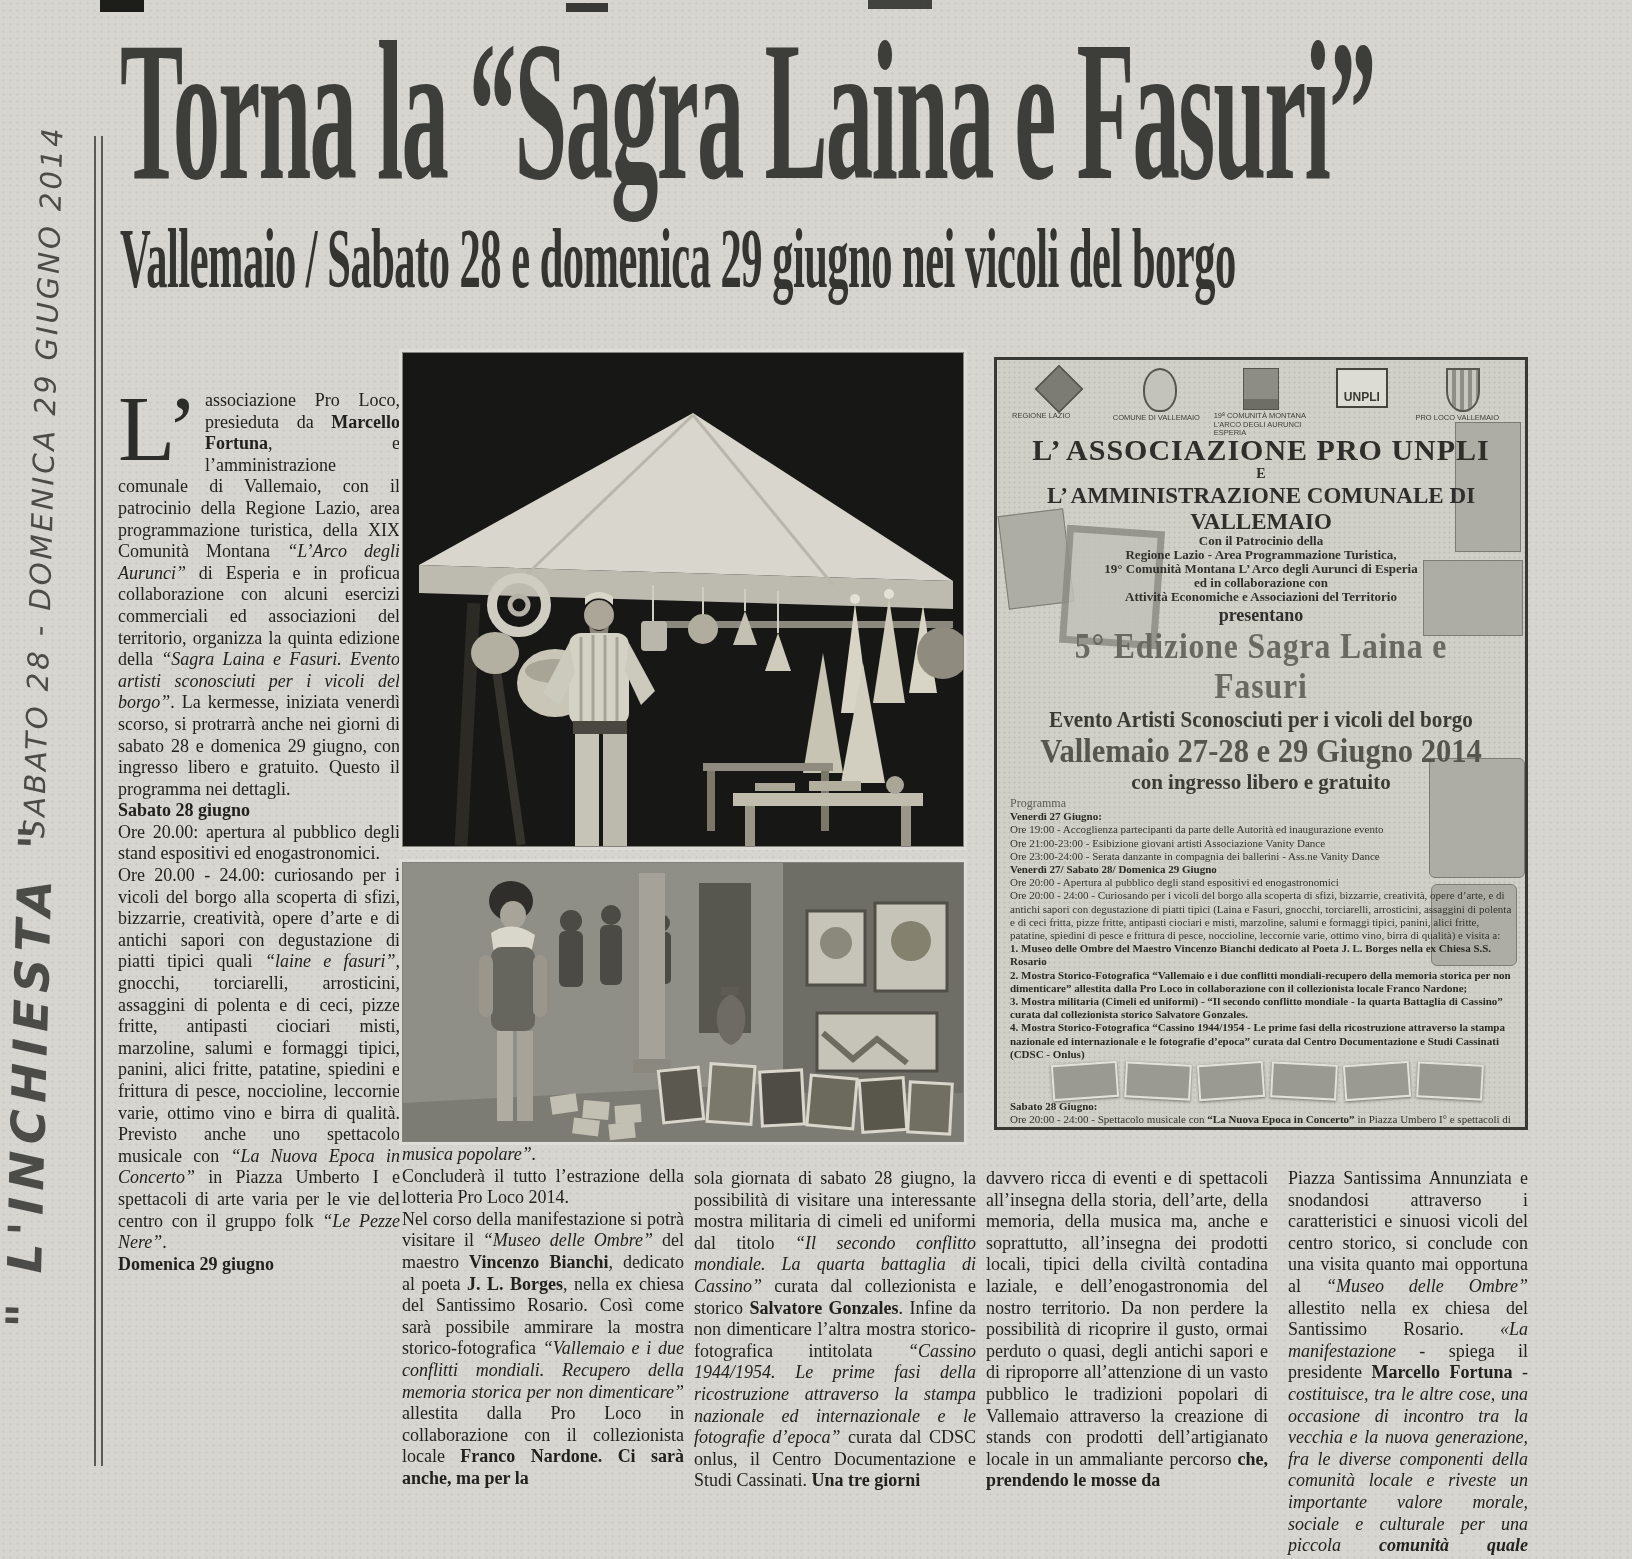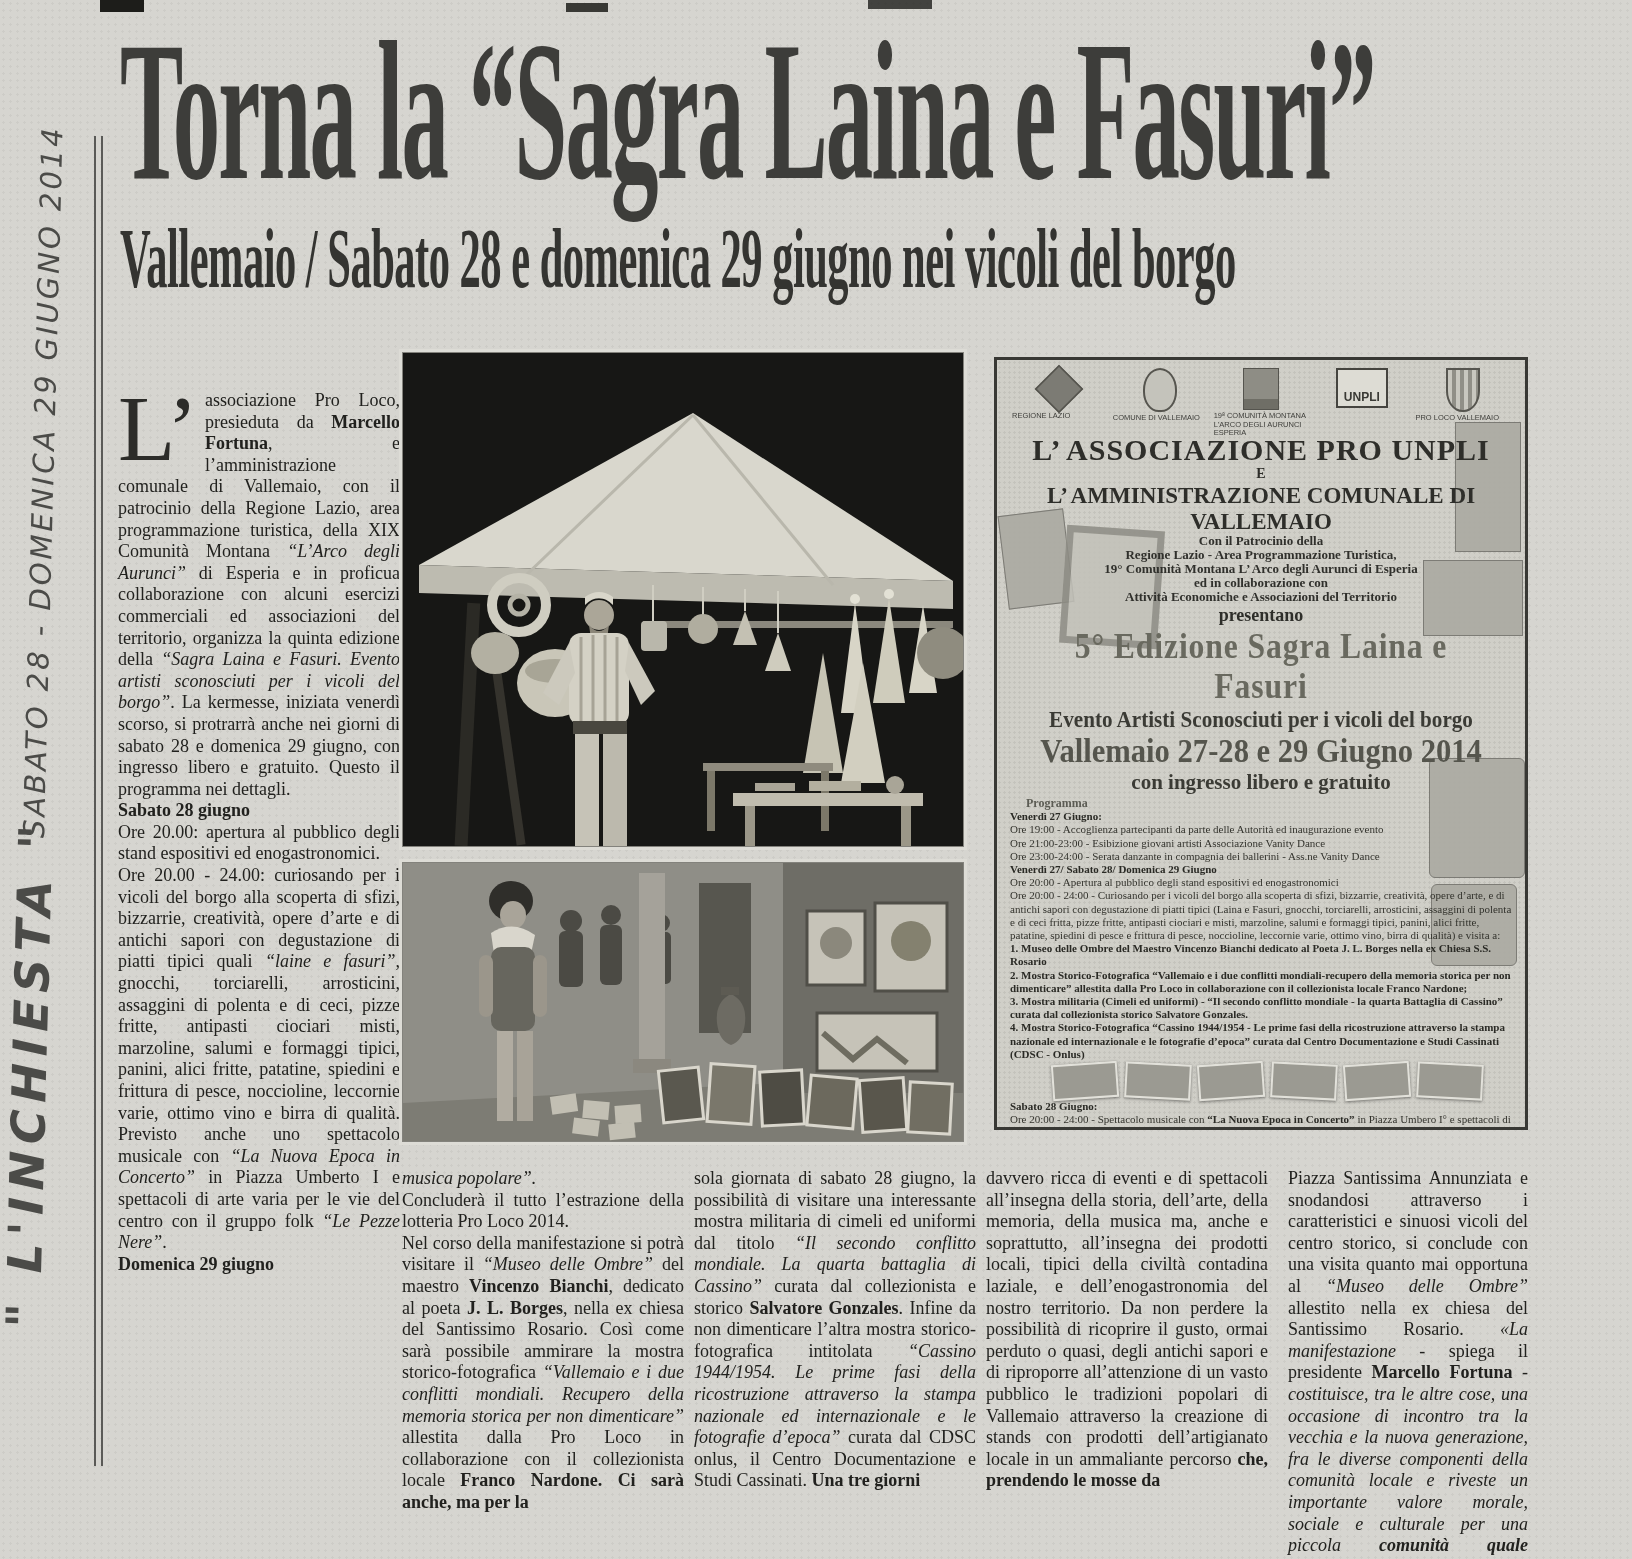--- a/index.html
+++ b/index.html
@@ -45,21 +45,21 @@
   
   .col{
     position:absolute;
     font-size:18px;line-height:21.6px;text-align:justify;
     color:#21211e;
   }
   .col p{margin:0;}
   .col .rb{font-weight:bold;}
   .col .ri{font-style:italic;}
   .col1{left:118px;top:390px;width:282px;height:1160px;}
-  .col2{left:402px;top:1168px;width:282px;height:380px;}
+  .col2{left:402px;top:1144px;width:282px;height:380px;}
   .col3{left:694px;top:1168px;width:282px;height:380px;}
   .col4{left:986px;top:1168px;width:282px;height:380px;}
   .col5{left:1288px;top:1168px;width:240px;height:380px;}
   .dropcap{
     float:left;font-size:94px;line-height:68px;
     padding:4px 7px 0 0;color:#2c2c29;
   }
   
   .photo{position:absolute;border:1px solid #83827c;box-shadow:0 0 0 3px #dddcd6;}
   .photo svg{display:block;}
@@ -99,21 +99,21 @@
   .pt2{font-size:24px;line-height:26px;font-weight:bold;color:#2e2e2a;transform:scaleX(0.96);transform-origin:center;}
   .patron{font-size:13px;line-height:14px;font-weight:bold;color:#30302c;}
   .presentano{font-size:18px;line-height:22px;font-weight:bold;color:#2e2e2a;}
   .pevent{font-size:36px;line-height:40px;font-weight:bold;color:#69695f;letter-spacing:1px;transform:scaleX(0.88);transform-origin:center;}
   .psub{font-size:24px;line-height:26px;font-weight:bold;color:#3b3b35;transform:scaleX(0.88);transform-origin:center;}
   .pdate{font-size:34px;line-height:38px;font-weight:bold;color:#55554d;transform:scaleX(0.90);transform-origin:center;}
   .pfree{font-size:21px;line-height:24px;font-weight:bold;color:#3b3b35;}
   .program{text-align:left;font-size:11px;line-height:13.2px;color:#33332d;margin-top:3px;}
   .program p{margin:0;}
   .program .rb{font-weight:bold;color:#2a2a25;}
-  .program .plabel{font-weight:bold;color:#5c5c54;font-size:12px;margin-left:16px;}
+  .program .plabel{font-weight:normal;color:#5c5c54;font-size:12px;}
   .strip{height:34px;margin:2px 0 2px 42px;display:flex;gap:7px;}
   .thumb{width:62px;height:32px;background:#9b9a92;border:2px solid #e2e1da;box-shadow:0 1px 3px rgba(0,0,0,.45);}
   .thumb:nth-child(odd){transform:rotate(-4deg);}
   .thumb:nth-child(even){transform:rotate(3deg);}
 </style>
 </head>
 <body>
 
 <div class="scan-mark" style="left:100px;top:0;width:44px;height:12px;"></div>
 <div class="scan-mark" style="left:566px;top:3px;width:42px;height:9px;opacity:.85;"></div>

